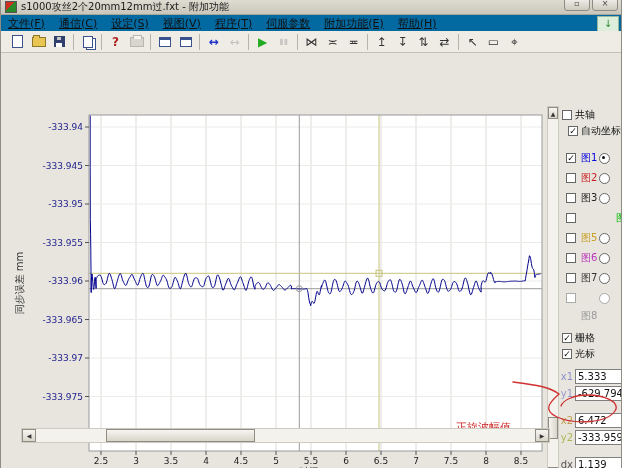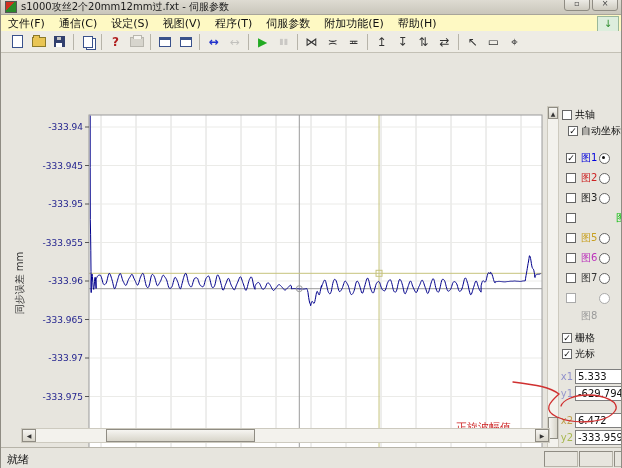--- a/index.html
+++ b/index.html
@@ -10,22 +10,22 @@
             background:linear-gradient(#dedbd2,#c9c6bb);border-bottom:1px solid #a8a59a;
             display:flex;align-items:center;padding-left:4px;box-sizing:border-box;}
   .appicon{width:10px;height:10px;margin-right:4px;flex:0 0 auto;
            background:linear-gradient(135deg,#d03020 0 45%,#2a8a2a 45% 100%);border:1px solid #555;}
   .title{font-size:10px;color:#1a1a1a;white-space:nowrap;}
   .winbtns{position:absolute;right:3px;top:-3px;display:flex;gap:2px;}
   .wbtn{width:24px;height:12px;background:linear-gradient(#f2f1ec,#cdcabf);
         border:1px solid #8f8c83;border-radius:0 0 3px 3px;font-size:8px;line-height:12px;
         text-align:center;color:#444;}
   
-  .menubar{position:absolute;left:0;top:15px;width:100%;height:16px;background:#fef9c3;
-           border-bottom:1px solid #c9c6bb;display:flex;align-items:center;font-size:11px;color:#111;}
+  .menubar{position:absolute;left:0;top:15px;width:100%;height:16px;background:#0369a1;
+           border-bottom:1px solid #c9c6bb;display:flex;align-items:center;font-size:11px;color:#111;text-decoration:underline;}
   .menuitem{padding:1px 7px;white-space:nowrap;}
   .greenbtn{position:absolute;right:2px;top:1px;width:20px;height:14px;background:#ddeedd;
             border:1px solid #9ab89a;text-align:center;font-size:10px;line-height:13px;color:#2a8a2a;}
   
   .toolbar{position:absolute;left:0;top:31px;width:100%;height:22px;background:#eeece5;
            border-bottom:1px solid #c3c0b5;display:flex;align-items:center;padding-left:6px;box-sizing:border-box;}
   .tbtn{width:21px;height:18px;display:flex;align-items:center;justify-content:center;
         font-size:11px;color:#333;flex:0 0 auto;}
   .tsep{width:1px;height:16px;background:#b7b4a9;margin:0 3px;flex:0 0 auto;}
   .dim{opacity:0.42;}
@@ -72,21 +72,21 @@
   .scell{position:absolute;top:3px;height:14px;border:1px solid #b7b4a9;border-top-color:#8f8c83;border-left-color:#8f8c83;background:#e7e5de;}
   .ink{position:absolute;left:0;top:0;width:622px;height:468px;pointer-events:none;z-index:50;}
 </style>
 </head>
 <body>
 
 <div class="window">
 
   <div class="titlebar">
     <span class="appicon"></span>
-    <span class="title">s1000攻丝2个20mm12mm过.fxt - 伺服参数</span>
+    <span class="title">s1000攻丝2个20mm12mm过.fxt - 附加功能</span>
     <span class="winbtns">
       <span class="wbtn">▫</span>
       <span class="wbtn">×</span>
     </span>
   </div>
 
   <div class="menubar">
     <span id="menu-items"><span class="menuitem">文件(F)</span><span class="menuitem">通信(C)</span><span class="menuitem">设定(S)</span><span class="menuitem">视图(V)</span><span class="menuitem">程序(T)</span><span class="menuitem">伺服参数</span><span class="menuitem">附加功能(E)</span><span class="menuitem">帮助(H)</span></span>
     <span class="greenbtn">
       <span>↓</span>
@@ -351,24 +351,18 @@
         </div>
     </div>
   </div>
 
   <div class="hscroll">
     <div class="hbtn" style="left:0;">◀</div>
     <div class="hthumb"></div>
     <div class="hbtn" style="right:0;">▶</div>
   </div>
 
-  <div class="statusbar">
-    <span class="stext">就绪</span>
-    <span class="scell" style="left:543px;width:32px;"></span>
-    <span class="scell" style="left:578px;width:32px;"></span>
-    <span class="scell" style="left:613px;width:12px;"></span>
-  </div>
 
   <svg class="ink">
     <path d="M 512 382 C 536 385 549 387 558 394 C 549 402 541 410 556 417 C 574 425 606 423 614 411 C 620 402 603 395 587 395 C 573 395 562 400 560 406" fill="none" stroke="#d03030" stroke-width="1.3" stroke-linecap="round"></path>
   </svg>
 
 </div>
 
 </body></html>

